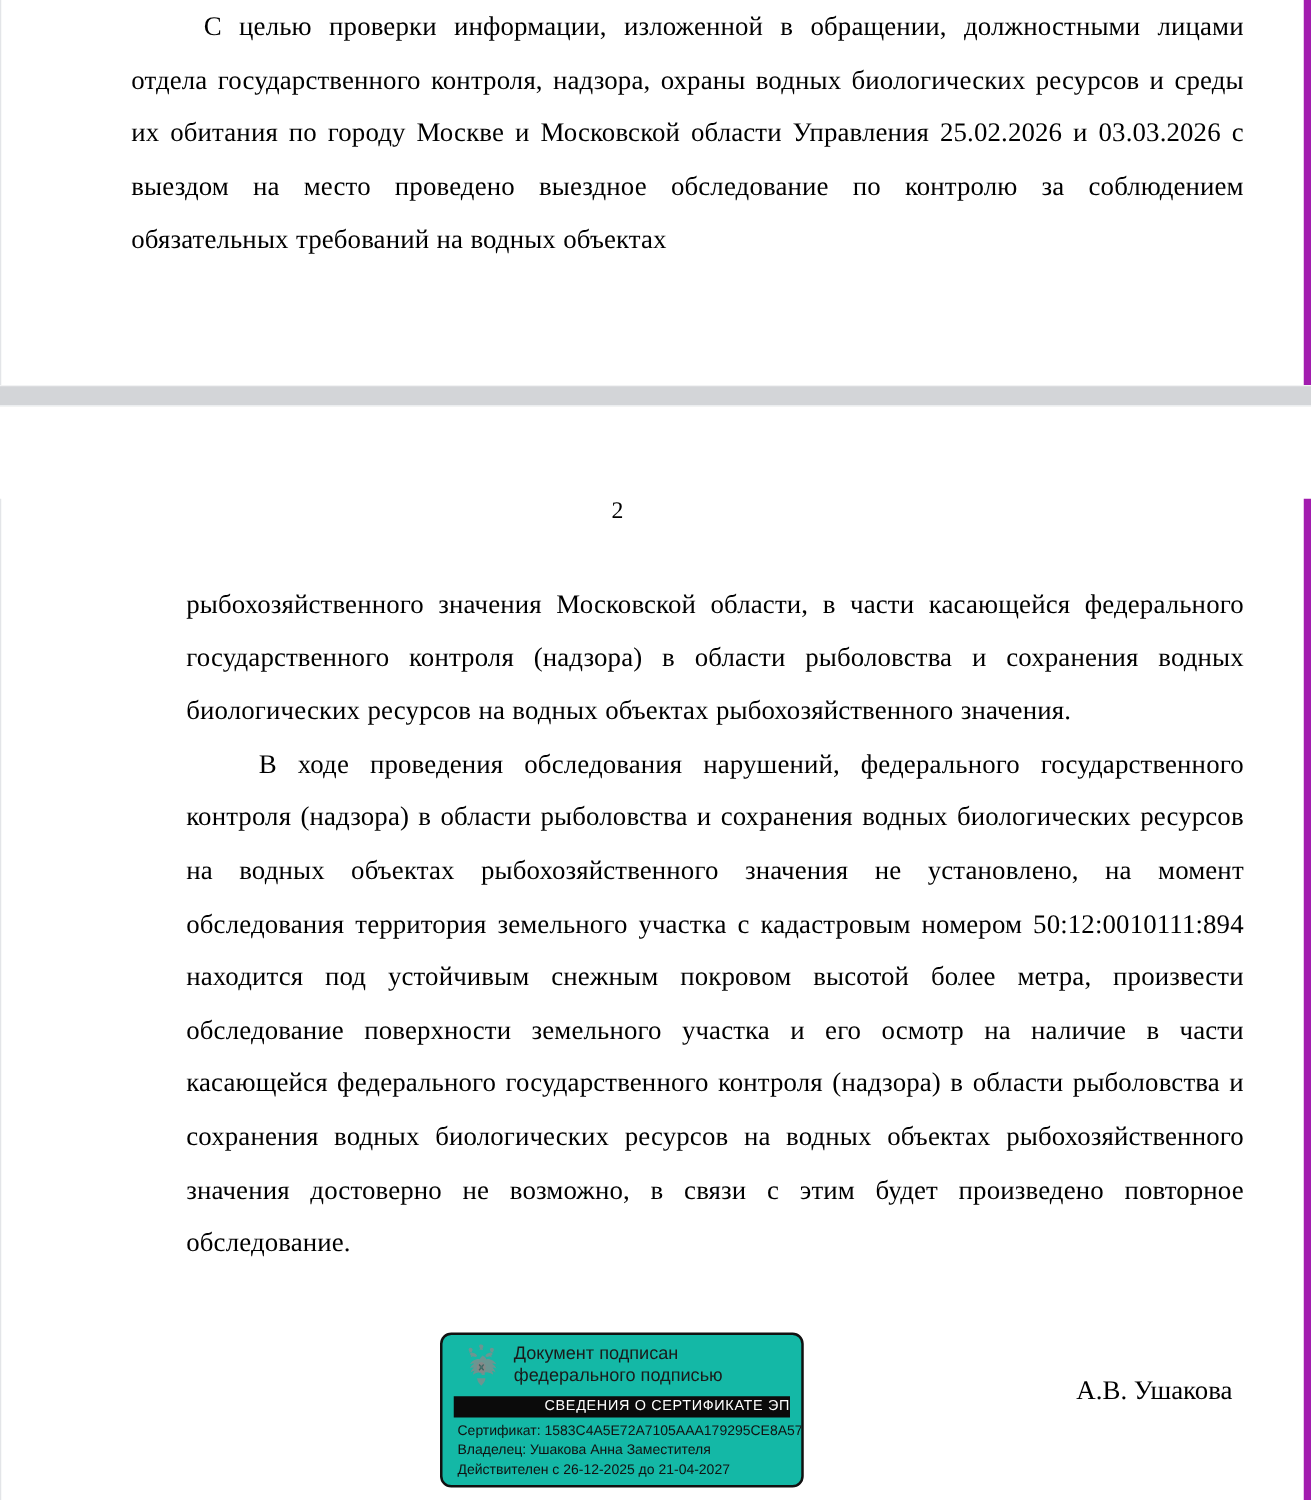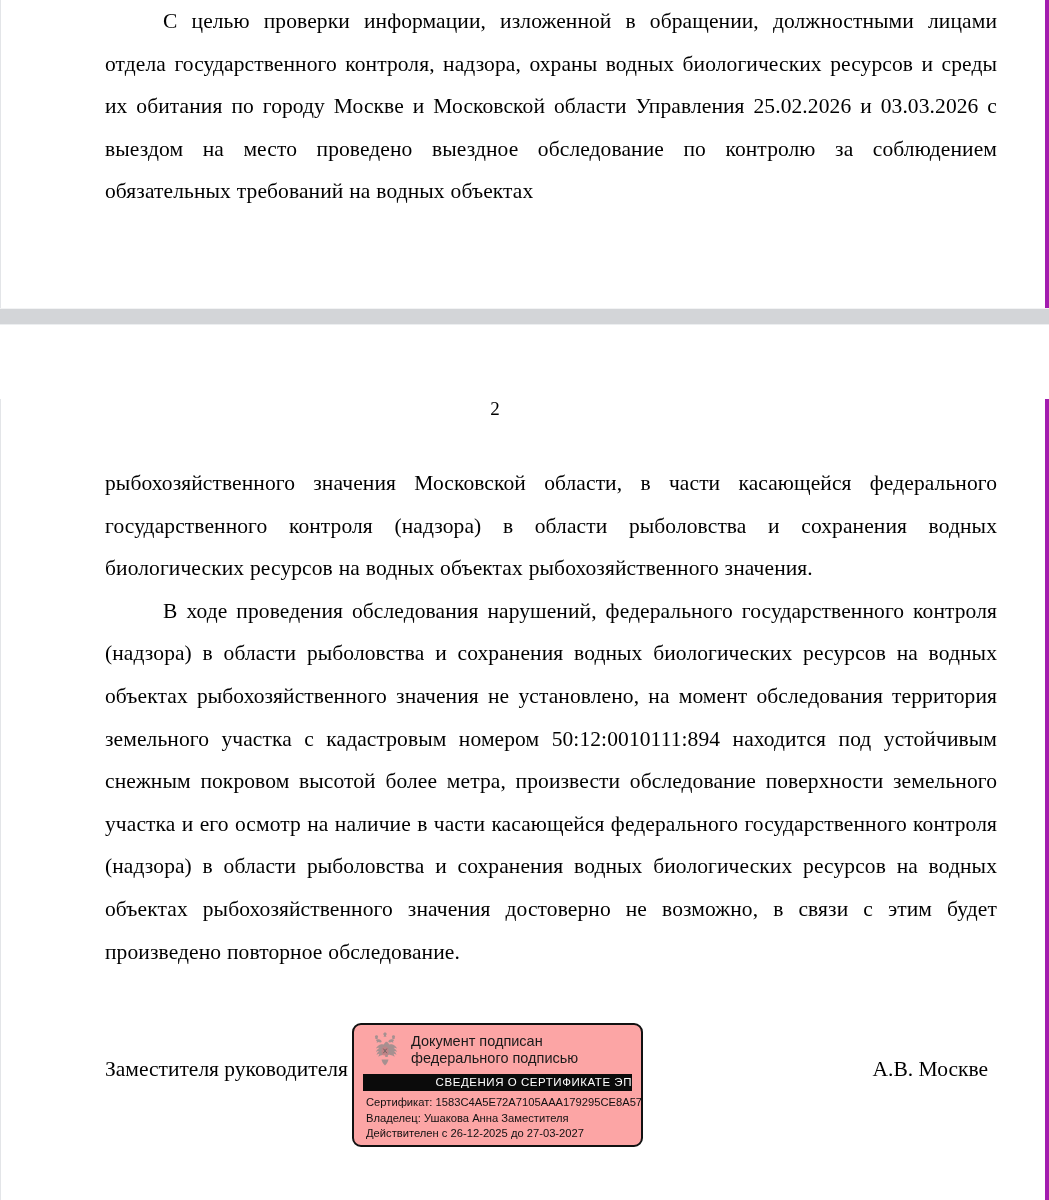--- a/index.html
+++ b/index.html
@@ -22,21 +22,21 @@
     height: 1200px;
     background: #ffffff;
   }
 
   
   .page {
     position: relative;
     width: 1049px;
     background: #ffffff;
     border-left: 1px solid #e3e5e8;
-    border-right: 4px solid #a21caf;
+    border-right: 6px solid #a21caf;
   }
 
   .page-one   { height: 308px; }
   .page-two   { height: 875px; }
 
   
   .page-gap {
     width: 1049px;
     height: 17px;
     background: #d3d5d8;
@@ -62,21 +62,21 @@
 
   .page-number {
     text-align: center;
     font-size: 19px;
     line-height: 1;
     margin-top: 74px;
     margin-bottom: 0;
     padding-right: 56px;
   }
 
-  .p2-body { margin-top: 44px; }
+  .p2-body { margin-top: 44px; margin-left: 44px; }
   .p2-body p.para + p.para { margin-top: 0; }
 
   
   .sign-row {
     position: relative;
     margin-top: 56px;
     height: 120px;
   }
   .sign-left {
     position: absolute;
@@ -95,21 +95,21 @@
 
   
   .stamp {
     position: absolute;
     left: 351px;
     top: -6px;
     width: 291px;
     height: 124px;
     border: 2px solid #111111;
     border-radius: 9px;
-    background: #fca5a5;
+    background: #14b8a6;
     font-family: "Liberation Sans", "DejaVu Sans", sans-serif;
     padding: 6px 9px 5px 9px;
     overflow: hidden;
   }
   .stamp-head {
     display: flex;
     align-items: center;
     gap: 8px;
     padding-left: 4px;
   }
@@ -158,21 +158,20 @@
 
     <div class="page-number">2</div>
 
     <div class="content p2-body">
       <p class="para">рыбохозяйственного значения Московской области, в части касающейся федерального государственного контроля (надзора) в области рыболовства и сохранения водных биологических ресурсов на водных объектах рыбохозяйственного значения.</p>
       <p class="para indent">В ходе проведения обследования нарушений, федерального государственного контроля (надзора) в области рыболовства и сохранения водных биологических ресурсов на водных объектах рыбохозяйственного значения не установлено, на момент обследования территория земельного участка с кадастровым номером 50:12:0010111:894 находится под устойчивым снежным покровом высотой более метра, произвести обследование поверхности земельного участка и его осмотр на наличие в части касающейся федерального государственного контроля (надзора) в области рыболовства и сохранения водных биологических ресурсов на водных объектах рыбохозяйственного значения достоверно не возможно, в связи с этим будет произведено повторное обследование.</p>
     </div>
 
     <div class="sign-row">
 
-      <div class="sign-left">Заместителя руководителя</div>
 
       <div class="stamp">
 
         <div class="stamp-head">
           <span class="emblem">
             <svg viewBox="0 0 36 38" width="36" height="38" aria-hidden="true">
               <g fill="#8a8a8a">
 
                 <path d="M18 1.5c1 0 1.7.7 1.7 1.6 0 .6-.3 1-.8 1.3l.6 1.3h-3l.6-1.3c-.5-.3-.8-.7-.8-1.3 0-.9.7-1.6 1.7-1.6z"></path>
                 <path d="M9.5 4.2c.9 0 1.6.7 1.6 1.5 0 .5-.3 1-.7 1.2l.5 1.2h-2.8l.5-1.2c-.4-.2-.7-.7-.7-1.2 0-.8.7-1.5 1.6-1.5z"></path>
@@ -196,23 +195,23 @@
             <span>Документ подписан</span><br>
             <span>федерального подписью</span>
           </span>
         </div>
 
         <div class="stamp-bar">СВЕДЕНИЯ О СЕРТИФИКАТЕ ЭП</div>
 
         <div class="stamp-lines">
           <div>Сертификат: 1583C4A5E72A7105AAA179295CE8A576</div>
           <div>Владелец: Ушакова Анна Заместителя</div>
-          <div>Действителен с 26-12-2025 до 27-03-2027</div>
+          <div>Действителен с 26-12-2025 до 21-04-2027</div>
         </div>
 
       </div>
 
-      <div class="sign-right">А.В. Москве</div>
+      <div class="sign-right">А.В. Ушакова</div>
 
     </div>
   </div>
 
 </div>
 
 </body></html>

